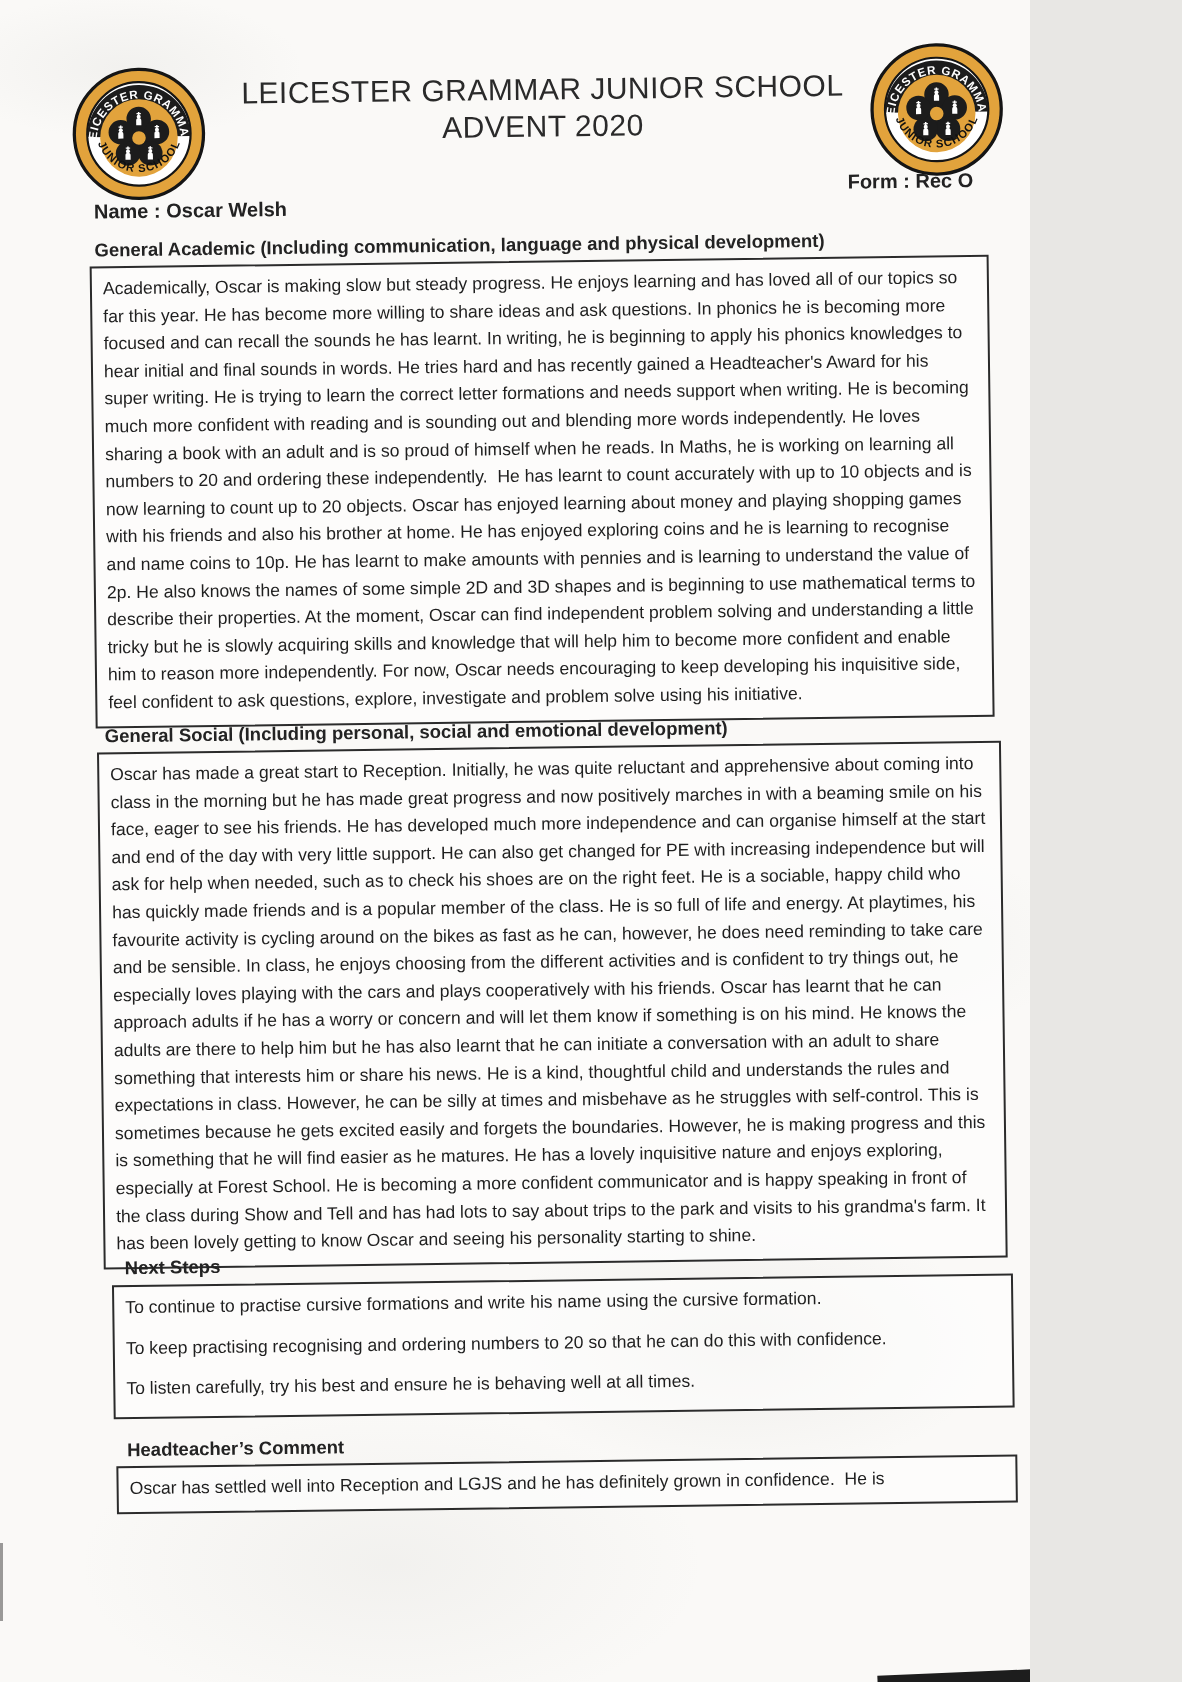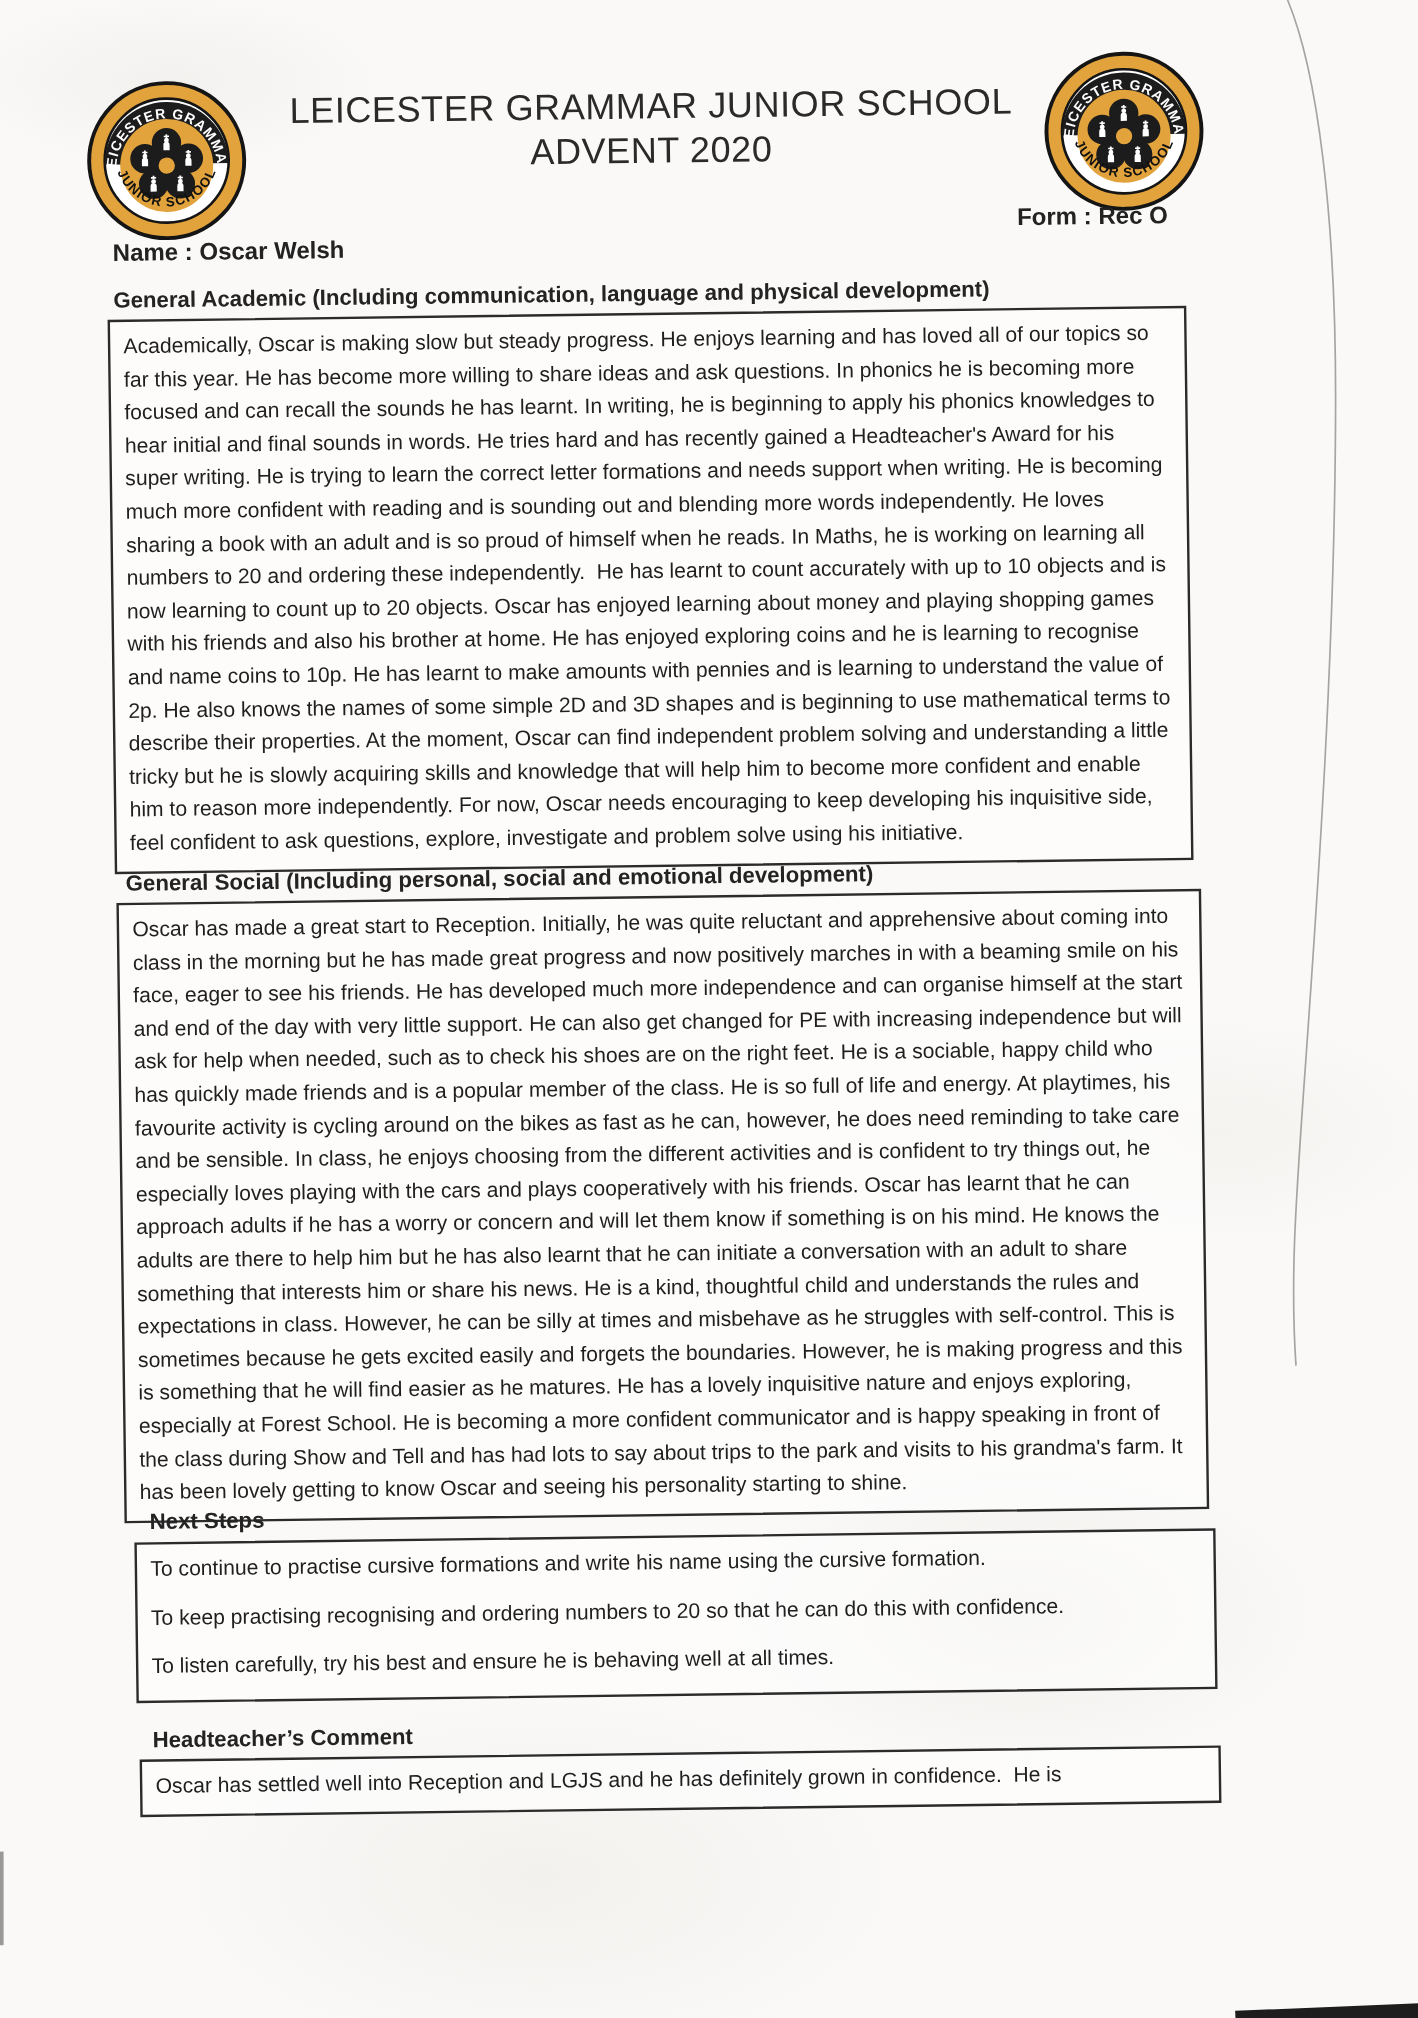--- a/index.html
+++ b/index.html
@@ -2,21 +2,21 @@
 <html><head>
 <meta charset="utf-8">
 <style>
   html,body{margin:0;padding:0;}
   body{
     width:1182px;height:1682px;overflow:hidden;
     font-family:"Liberation Sans","DejaVu Sans",sans-serif;
     background:#e8e7e4;
   }
   .scan{
-    position:relative;width:1182px;height:1682px;overflow:hidden;
+    position:relative;width:1030px;height:1682px;overflow:hidden;
     background:
       radial-gradient(ellipse 420px 220px at 72% 80%, rgba(175,175,168,.14), transparent 60%),
       radial-gradient(ellipse 520px 260px at 38% 93%, rgba(175,175,168,.11), transparent 60%),
       radial-gradient(ellipse 320px 160px at 86% 56%, rgba(180,180,172,.09), transparent 60%),
       radial-gradient(ellipse 300px 120px at 12% 4%, rgba(170,170,165,.10), transparent 60%),
       #faf9f7;
   }
   .sheet{
     position:absolute;left:0;top:0;width:1182px;height:1682px;
     transform:rotate(-0.75deg);transform-origin:50% 40%;

